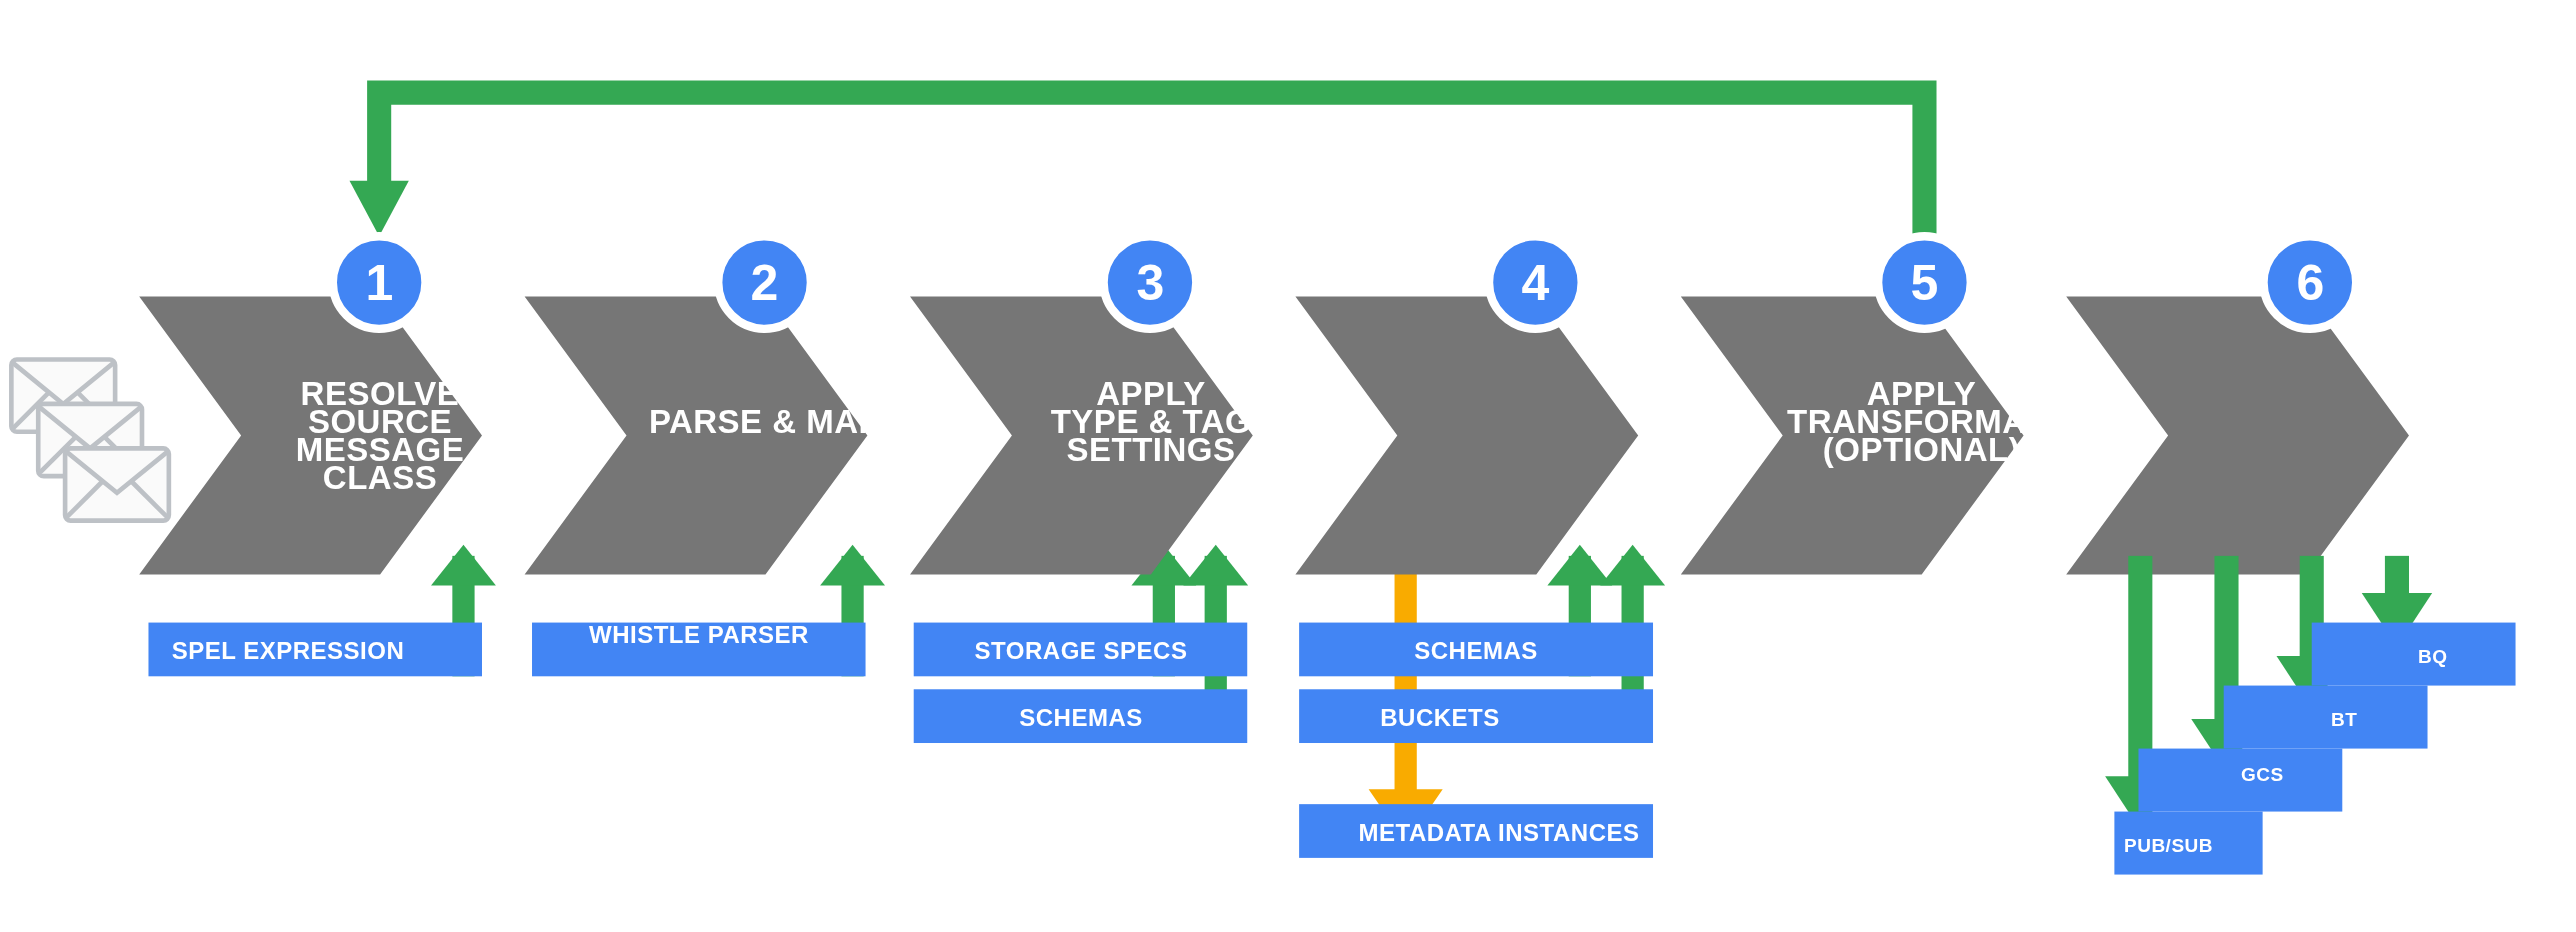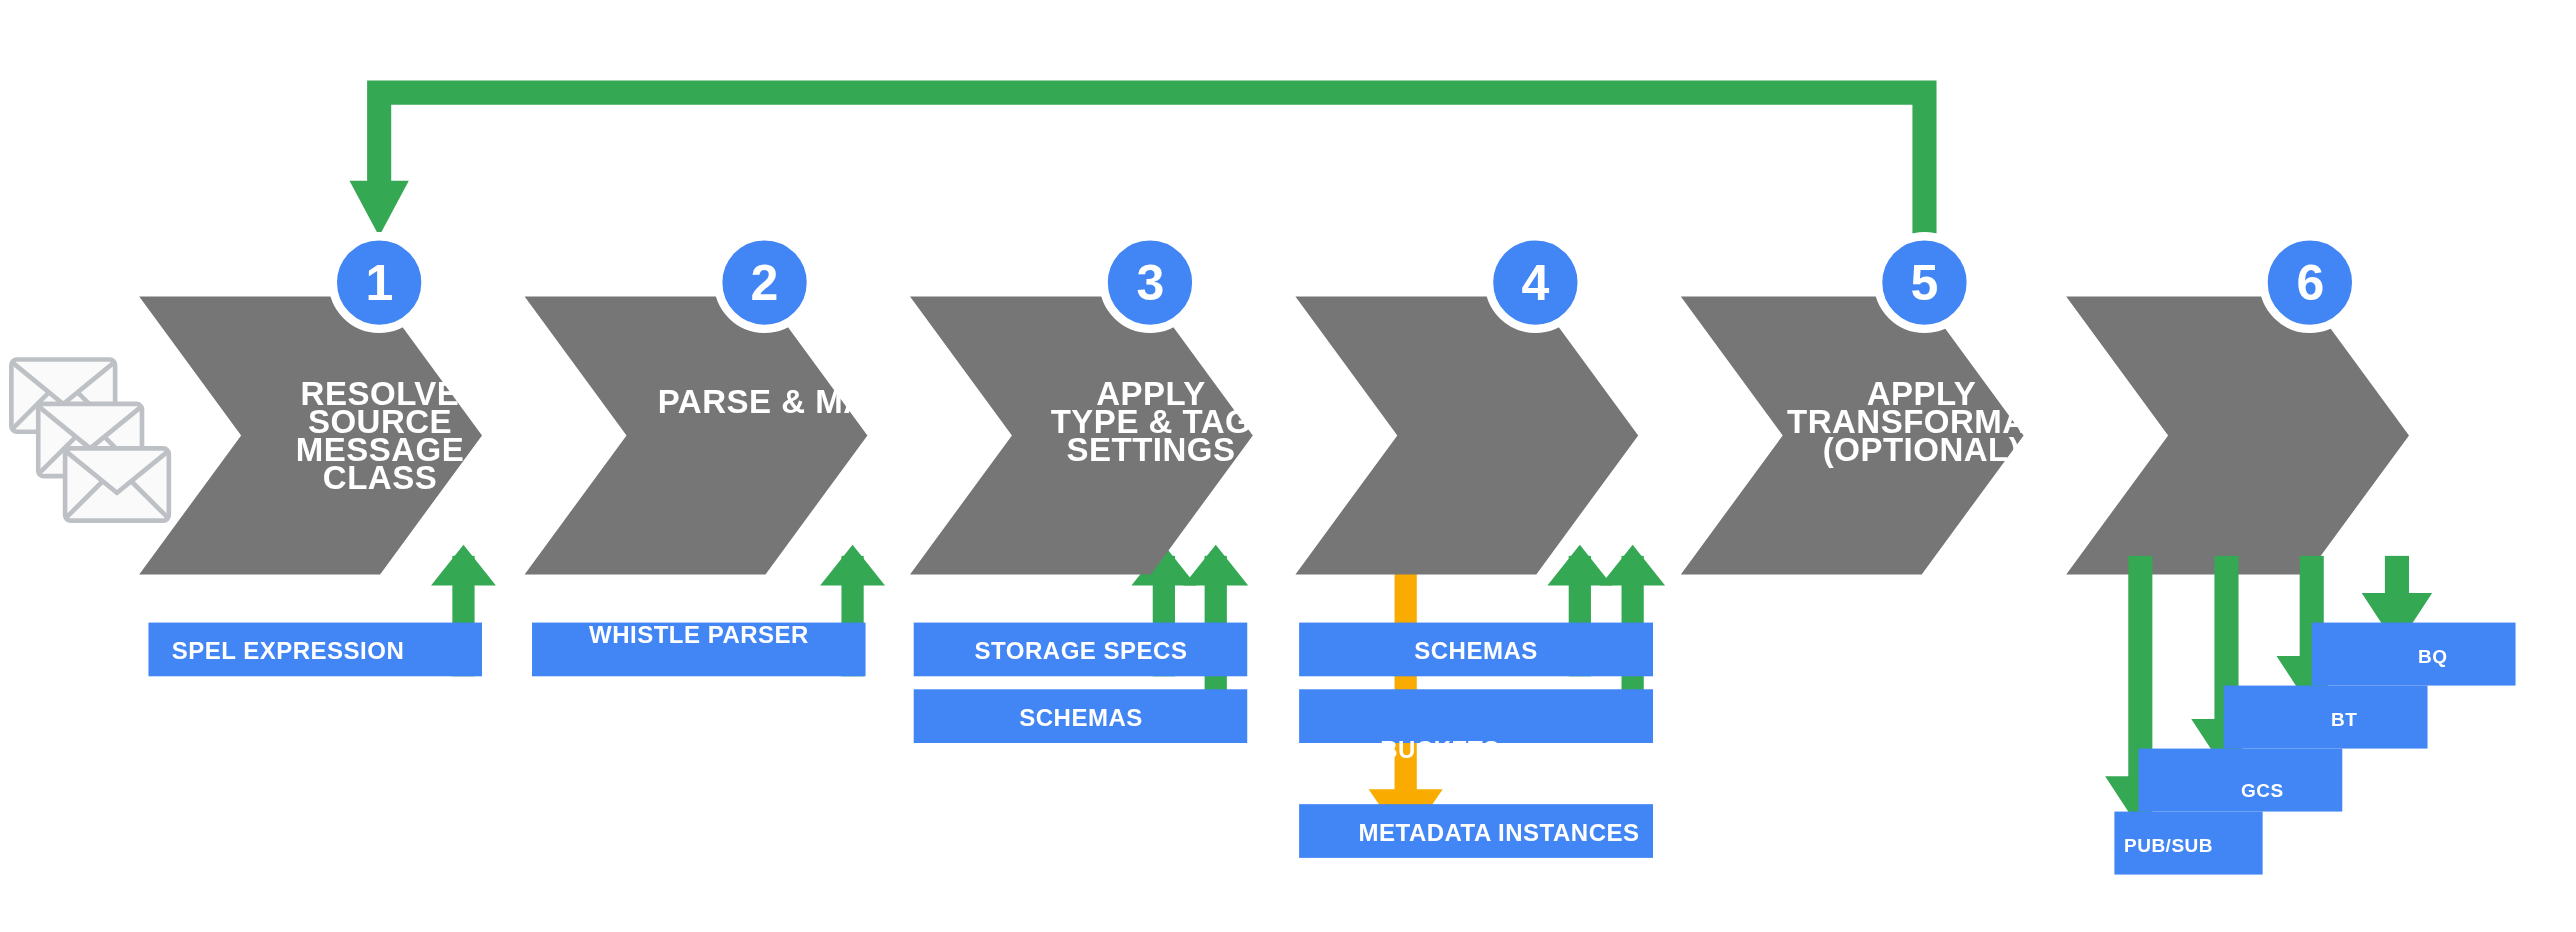--- a/index.html
+++ b/index.html
@@ -169,37 +169,37 @@
     <div class="circle-num" style="left:333px;top:258px;width:93px;">1</div>
     <div class="circle-num" style="left:718px;top:258px;width:93px;">2</div>
     <div class="circle-num" style="left:1104px;top:258px;width:93px;">3</div>
     <div class="circle-num" style="left:1489px;top:258px;width:93px;">4</div>
     <div class="circle-num" style="left:1878px;top:258px;width:93px;">5</div>
     <div class="circle-num" style="left:2264px;top:258px;width:93px;">6</div>
 
     <div class="chev-label" style="left:255px;top:380px;width:250px;">Resolve
 Source
 Message Class</div>
-    <div class="chev-label" style="left:640px;top:388px;width:250px;text-align:right;">Parse &amp; Map</div>
+    <div class="chev-label" style="left:640px;top:408px;width:250px;">Parse &amp; Map</div>
     <div class="chev-label" style="left:1026px;top:380px;width:250px;">Apply
 Type &amp; Tag
 Settings</div>
     <div class="chev-label" style="left:1787px;top:380px;width:269px;">Apply
 Transformations
 (Optional)</div>
 
     <div class="res-label" style="left:148px;top:639px;width:280px;">SPEL Expression</div>
     <div class="res-label" style="left:532px;top:623px;width:334px;">Whistle Parser</div>
 
     <div class="res-label" style="left:914px;top:639px;width:334px;">Storage Specs</div>
     <div class="res-label" style="left:914px;top:706px;width:334px;">Schemas</div>
 
     <div class="res-label" style="left:1299px;top:639px;width:354px;">Schemas</div>
-    <div class="res-label" style="left:1299px;top:706px;width:282px;margin-top:32px;">Buckets</div>
+    <div class="res-label" style="left:1299px;top:706px;width:282px;">Buckets</div>
     <div class="res-label" style="left:1299px;top:821px;width:400px;">Metadata Instances</div>
 
     <div class="sink-label" style="left:2418px;top:644px;">BQ</div>
     <div class="sink-label" style="left:2331px;top:707px;">BT</div>
-    <div class="sink-label" style="left:2241px;top:778px;">GCS</div>
+    <div class="sink-label" style="left:2241px;top:762px;">GCS</div>
     <div class="sink-label" style="left:2124px;top:833px;">Pub/Sub</div>
   </div>
 </div>
 
 
 </body></html>

